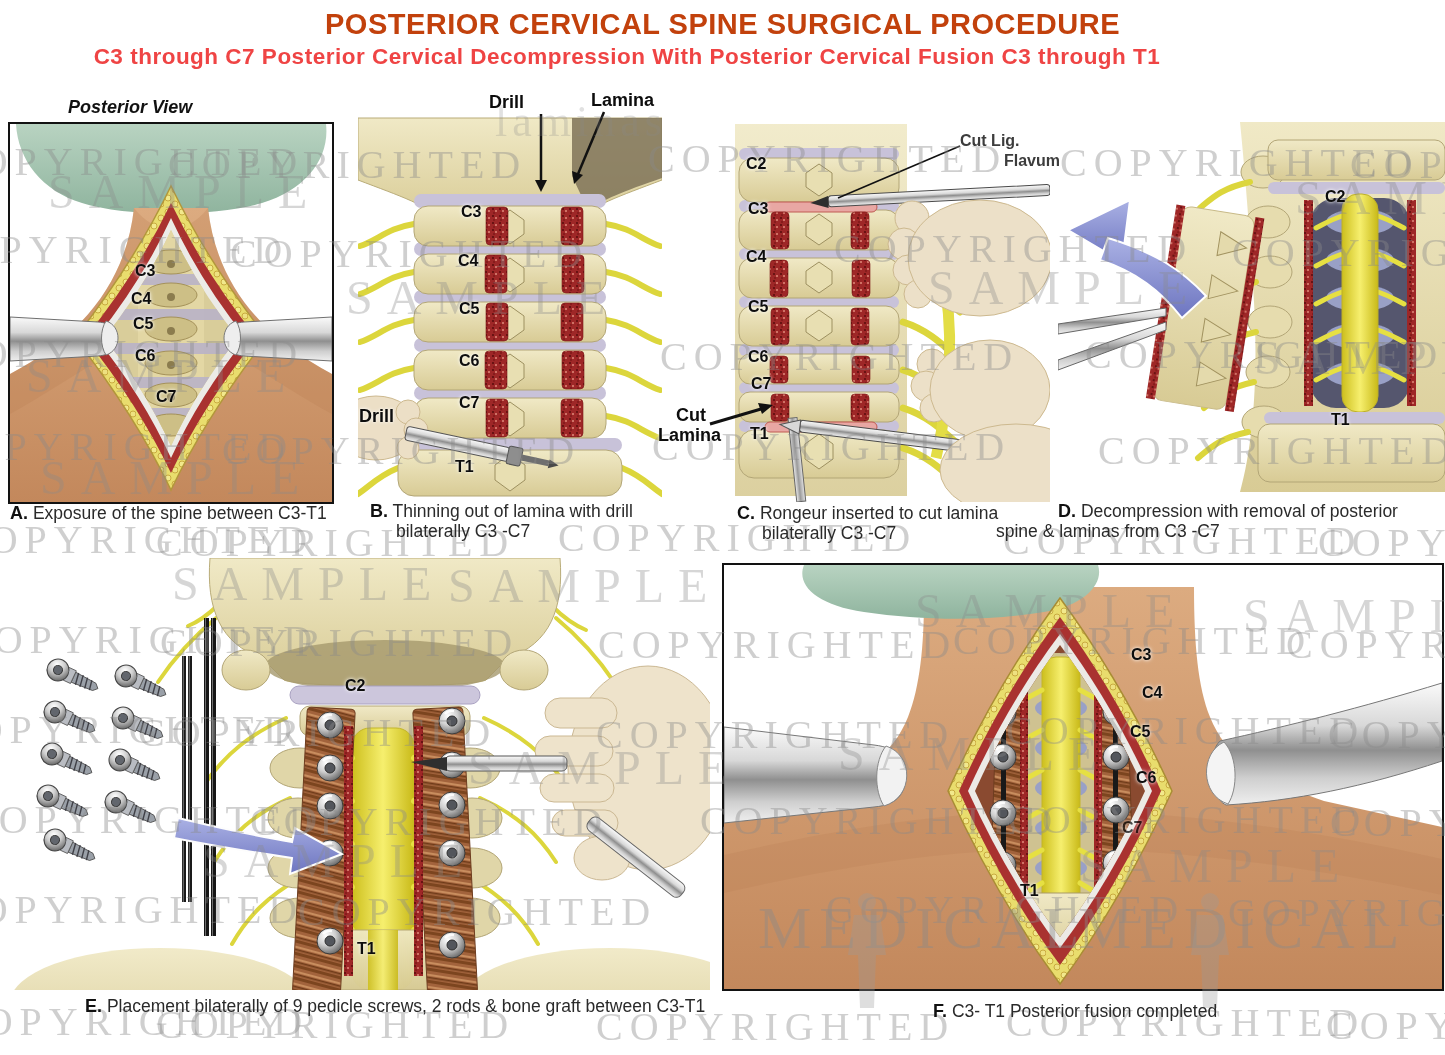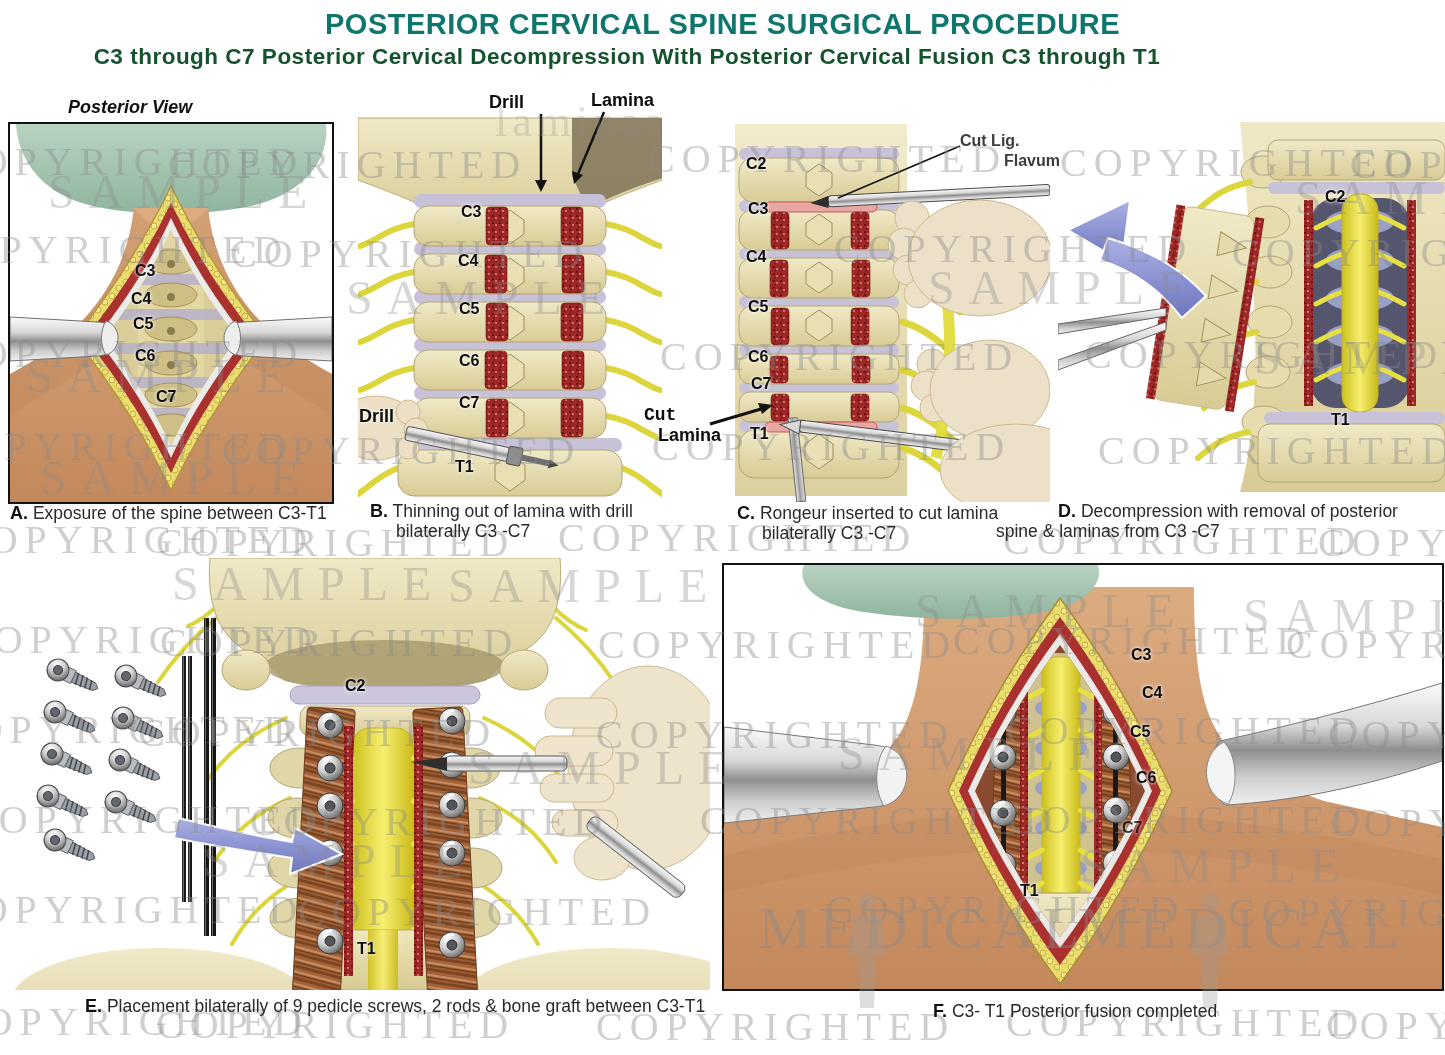--- a/index.html
+++ b/index.html
@@ -1,21 +1,21 @@
 <!DOCTYPE html>
 <html><head>
 <meta charset="utf-8">
 <style>
   html,body{margin:0;padding:0;background:#fff;}
   #stage{position:relative;width:1445px;height:1055px;background:#fff;overflow:hidden;
          font-family:"Liberation Sans",sans-serif;}
   .title{position:absolute;top:8px;left:0;width:1445px;text-align:center;
-         font-size:29px;font-weight:bold;color:#0f766e;letter-spacing:.5px;}
+         font-size:29px;font-weight:bold;color:#c2410c;letter-spacing:.5px;}
   .subtitle{position:absolute;top:44px;left:0;width:1254px;text-align:center;
-         font-size:22.5px;font-weight:bold;color:#14532d;}
+         font-size:22.5px;font-weight:bold;color:#ef4444;}
   .panel{position:absolute;}
   .framed{border:2px solid #121212;background:#fff;}
   .heading{position:absolute;font-size:18px;font-weight:bold;color:#111;}
   .lvl{position:absolute;font-size:16px;font-weight:bold;color:#0d0d0d;
        text-shadow:0 0 3px rgba(255,255,255,.85),0 0 5px rgba(255,255,255,.6);z-index:6;}
   .biglab{font-size:18px;}
   .cap{position:absolute;font-size:17.5px;color:#2a2a2a;z-index:6;white-space:nowrap;}
   .cap b{font-size:18px;color:#111;}
   .wm{position:absolute;font-family:"Liberation Serif",serif;color:#8a8a8a;
       white-space:nowrap;pointer-events:none;z-index:5;}
@@ -607,21 +607,21 @@
 
 <span class="lvl" style="left:746px;top:155px;">C2</span>
 <span class="lvl" style="left:748px;top:200px;">C3</span>
 <span class="lvl" style="left:746px;top:248px;">C4</span>
 <span class="lvl" style="left:748px;top:298px;">C5</span>
 <span class="lvl" style="left:748px;top:348px;">C6</span>
 <span class="lvl" style="left:751px;top:375px;">C7</span>
 <span class="lvl" style="left:750px;top:425px;">T1</span>
 <span class="lvl" style="left:960px;top:132px;color:#3c3c3c;">Cut Lig.</span>
 <span class="lvl" style="left:960px;top:152px;color:#3c3c3c;margin-left:44px;">Flavum</span>
-<span class="lvl biglab" style="left:644px;top:405px;font-family:Liberation Mono, monospace;">Cut</span>
+<span class="lvl biglab" style="left:676px;top:405px;">Cut</span>
 <span class="lvl biglab" style="left:658px;top:425px;">Lamina</span>
 
 <span class="lvl" style="left:1325px;top:188px;">C2</span>
 <span class="lvl" style="left:1331px;top:411px;">T1</span>
 
 <span class="lvl" style="left:345px;top:677px;">C2</span>
 <span class="lvl" style="left:357px;top:940px;">T1</span>
 
 <span class="lvl" style="left:1131px;top:646px;">C3</span>
 <span class="lvl" style="left:1142px;top:684px;">C4</span>

